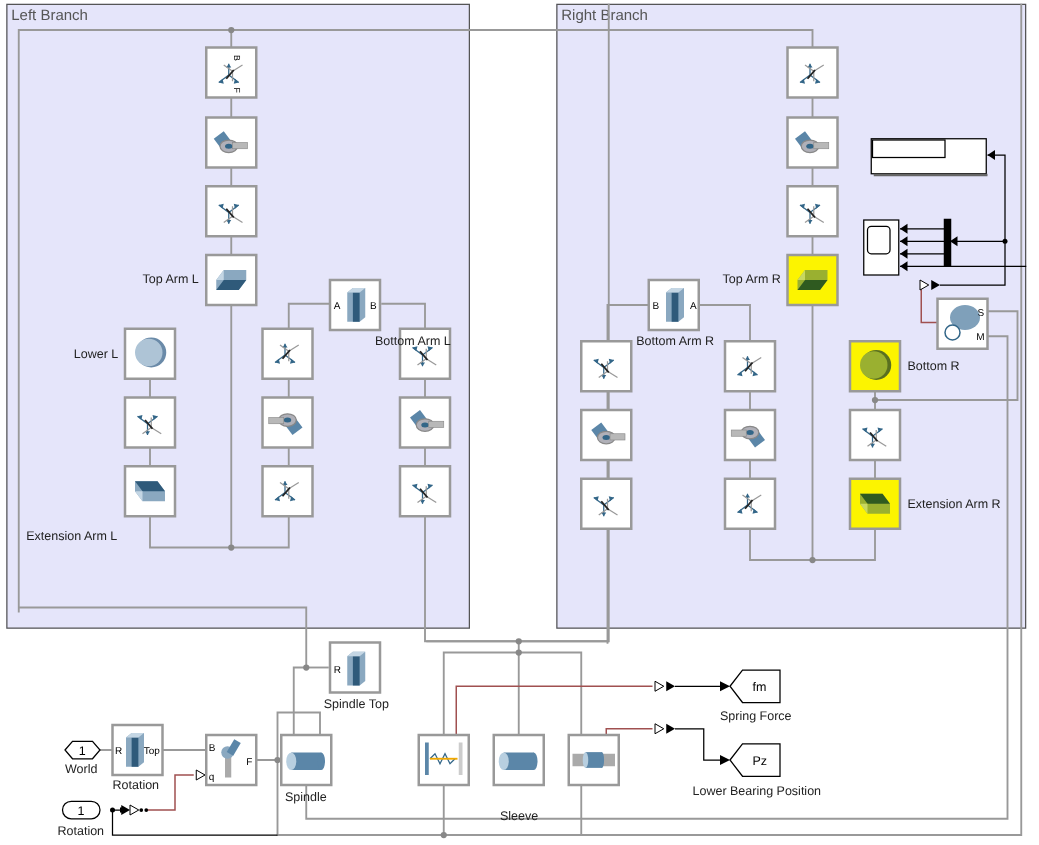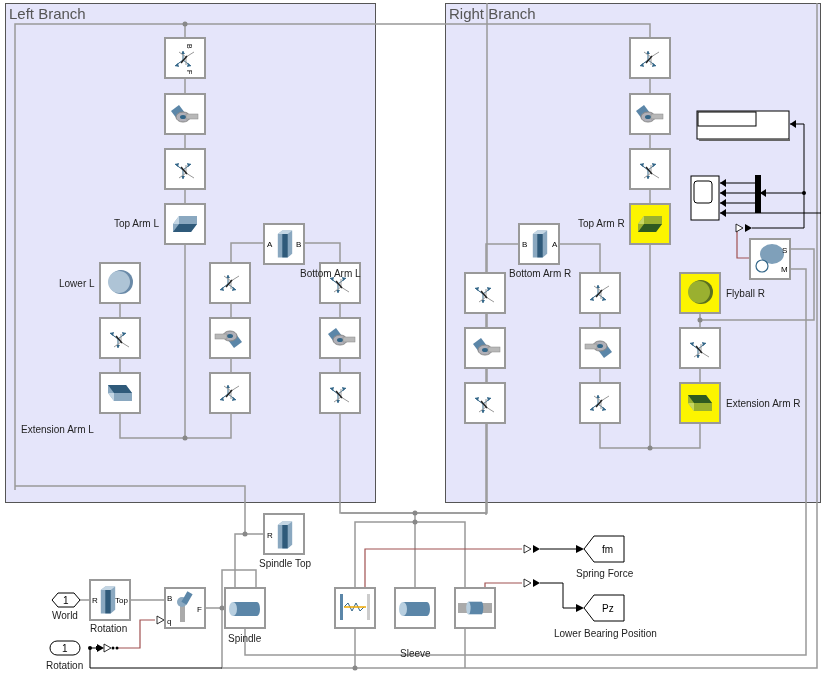--- a/index.html
+++ b/index.html
@@ -1,19 +1,19 @@
 <!DOCTYPE html>
 <html><head>
 <meta charset="utf-8">
 <style>
   html, body { margin:0; padding:0; background:#ffffff; }
   body { width:831px; height:676px; position:relative; overflow:hidden; font-family:"Liberation Sans", sans-serif; }
   #canvas { position:absolute; left:0; top:0; width:831px; height:676px; }
   .subsys { position:absolute; background:#e5e5fa; border:1px solid #555; box-sizing:border-box; }
-  .subsys-title { position:absolute; left:3px; top:1px; font-size:15px; color:#555; }
+  .subsys-title { position:absolute; left:3px; top:1px; font-size:12px; color:#555; }
   .lbl { position:absolute; font-size:10px; color:#222; white-space:nowrap;text-align:right; }
   svg text { font-family:"Liberation Sans", sans-serif; }
 </style>
 </head>
 <body>
 
 <div class="subsys" style="left:5px;top:3px;width:371px;height:500px;">
   <span class="subsys-title">Left Branch</span>
 </div>
 <div class="subsys" style="left:445px;top:3px;width:376px;height:500px;">
@@ -378,21 +378,21 @@
   </g>
 </svg>
 
 <span class="lbl" style="left:114px;top:218px;">Top Arm L</span>
 <span class="lbl" style="left:268px;top:268px;padding-left:32px;">Bottom Arm L</span>
 <span class="lbl" style="left:59px;top:278px;">Lower L</span>
 <span class="lbl" style="left:21px;top:388px;margin-top:36px;">Extension Arm L</span>
 
 <span class="lbl" style="left:578px;top:218px;">Top Arm R</span>
 <span class="lbl" style="left:509px;top:268px;">Bottom Arm R</span>
-<span class="lbl" style="left:726px;top:288px;">Flyball R</span>
+<span class="lbl" style="left:726px;top:288px;">Bottom R</span>
 <span class="lbl" style="left:726px;top:398px;">Extension Arm R</span>
 
 <span class="lbl" style="left:52px;top:610px;">World</span>
 <span class="lbl" style="left:46px;top:660px;">Rotation</span>
 <span class="lbl" style="left:90px;top:623px;">Rotation</span>
 <span class="lbl" style="left:228px;top:633px;">Spindle</span>
 <span class="lbl" style="left:259px;top:558px;">Spindle Top</span>
 <span class="lbl" style="left:400px;top:648px;">Sleeve</span>
 <span class="lbl" style="left:576px;top:568px;">Spring Force</span>
 <span class="lbl" style="left:554px;top:628px;">Lower Bearing Position</span>

